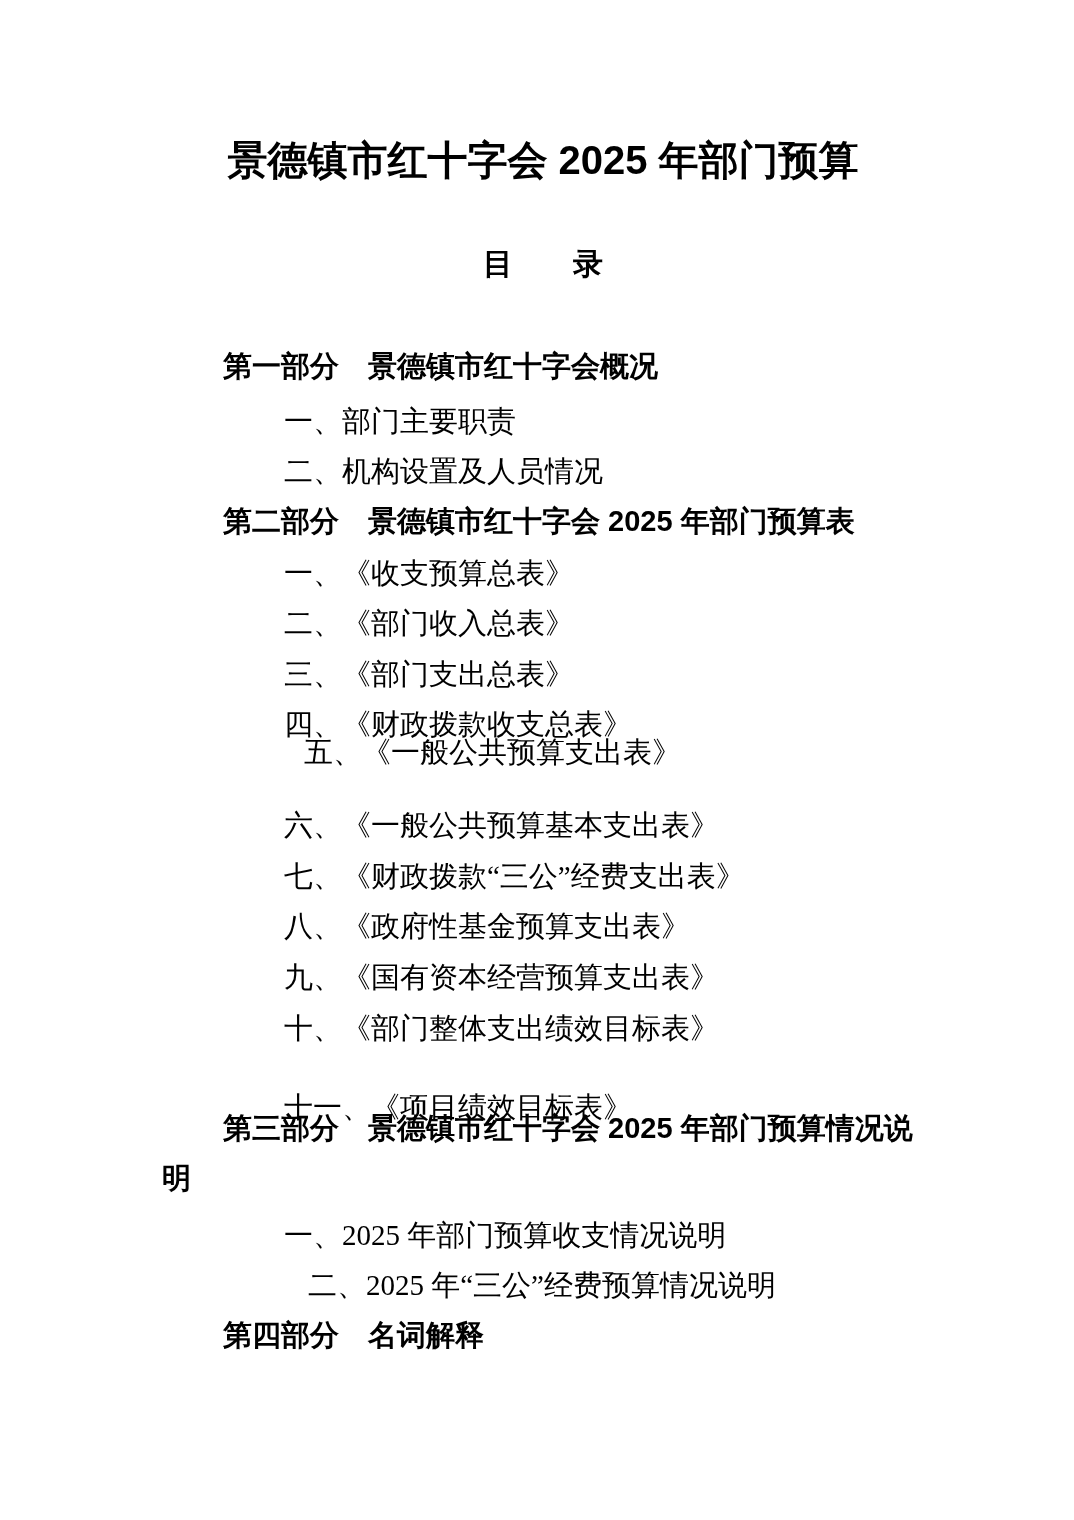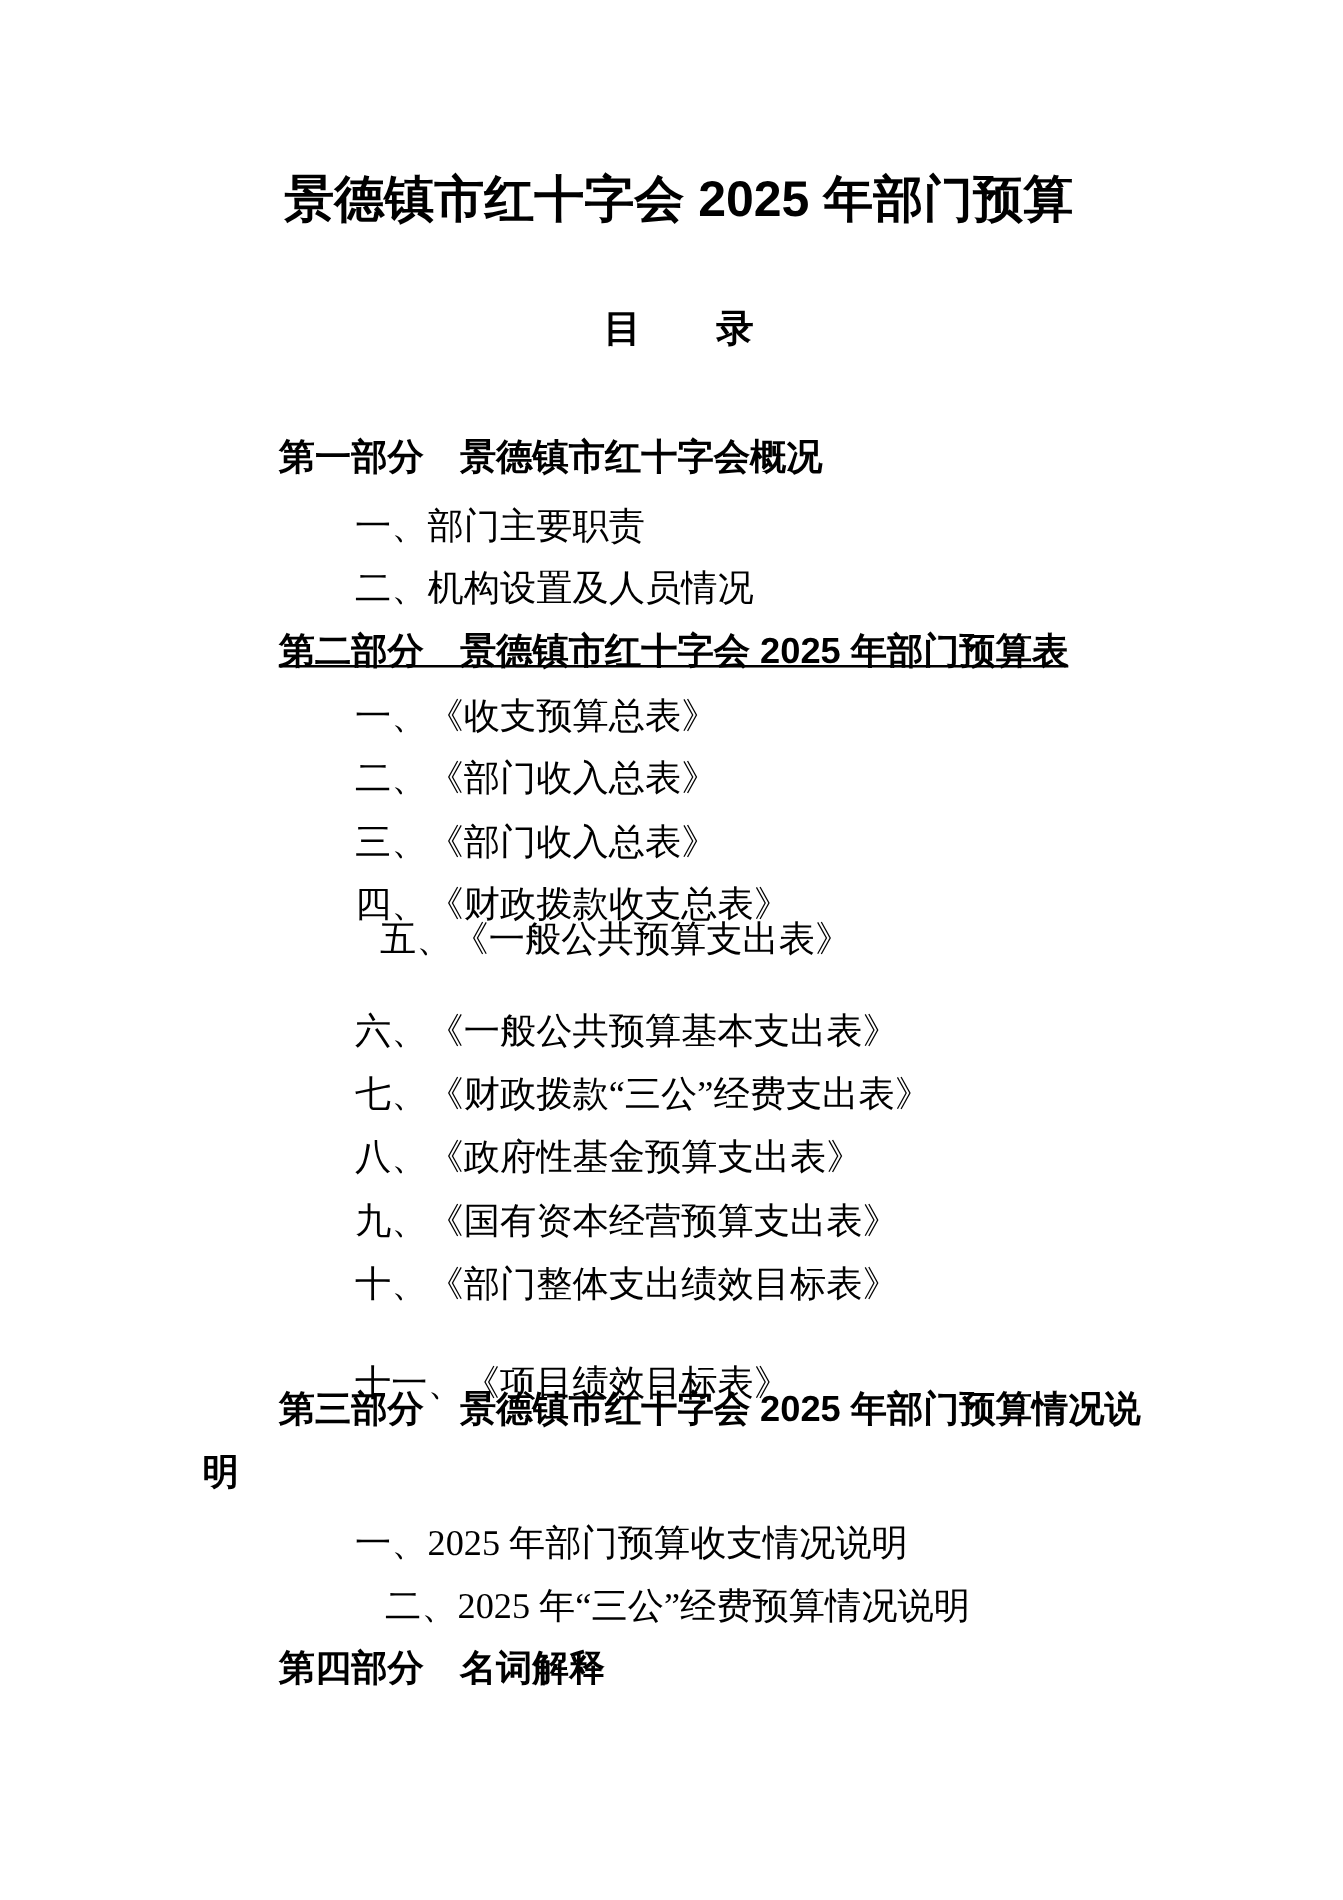--- a/index.html
+++ b/index.html
@@ -70,24 +70,24 @@
 
 <div class="page">
   <h1 class="doc-title">景德镇市红十字会 2025 年部门预算</h1>
 
   <div class="toc-heading">目　　录</div>
 
   <div id="toc">
       <div class="toc-line section" style="top: 346px;">第一部分　景德镇市红十字会概况</div>
       <div class="toc-line item" style="top: 401px;">一、部门主要职责</div>
       <div class="toc-line item" style="top: 451px;">二、机构设置及人员情况</div>
-      <div class="toc-line section" style="top: 501px; text-decoration: underline;">第二部分　景德镇市红十字会 2025 年部门预算表</div>
+      <div class="toc-line section" style="top: 501px;">第二部分　景德镇市红十字会 2025 年部门预算表</div>
       <div class="toc-line item" style="top: 553px;">一、《收支预算总表》</div>
       <div class="toc-line item" style="top: 603px;">二、《部门收入总表》</div>
-      <div class="toc-line item" style="top: 654px;">三、《部门收入总表》</div>
+      <div class="toc-line item" style="top: 654px;">三、《部门支出总表》</div>
       <div class="toc-line item" style="top: 704px;">四、《财政拨款收支总表》</div>
       <div class="toc-line item" style="top: 732px; margin-left: 20px;">五、《一般公共预算支出表》</div>
       <div class="toc-line item" style="top: 805px;">六、《一般公共预算基本支出表》</div>
       <div class="toc-line item" style="top: 856px;">七、《财政拨款“三公”经费支出表》</div>
       <div class="toc-line item" style="top: 906px;">八、《政府性基金预算支出表》</div>
       <div class="toc-line item" style="top: 957px;">九、《国有资本经营预算支出表》</div>
       <div class="toc-line item" style="top: 1008px;">十、《部门整体支出绩效目标表》</div>
       <div class="toc-line item" style="top: 1087px;">十一、《项目绩效目标表》</div>
       <div class="toc-line section" style="top: 1108px;">第三部分　景德镇市红十字会 2025 年部门预算情况说</div>
       <div class="toc-line section-continuation" style="top: 1158px;">明</div>

